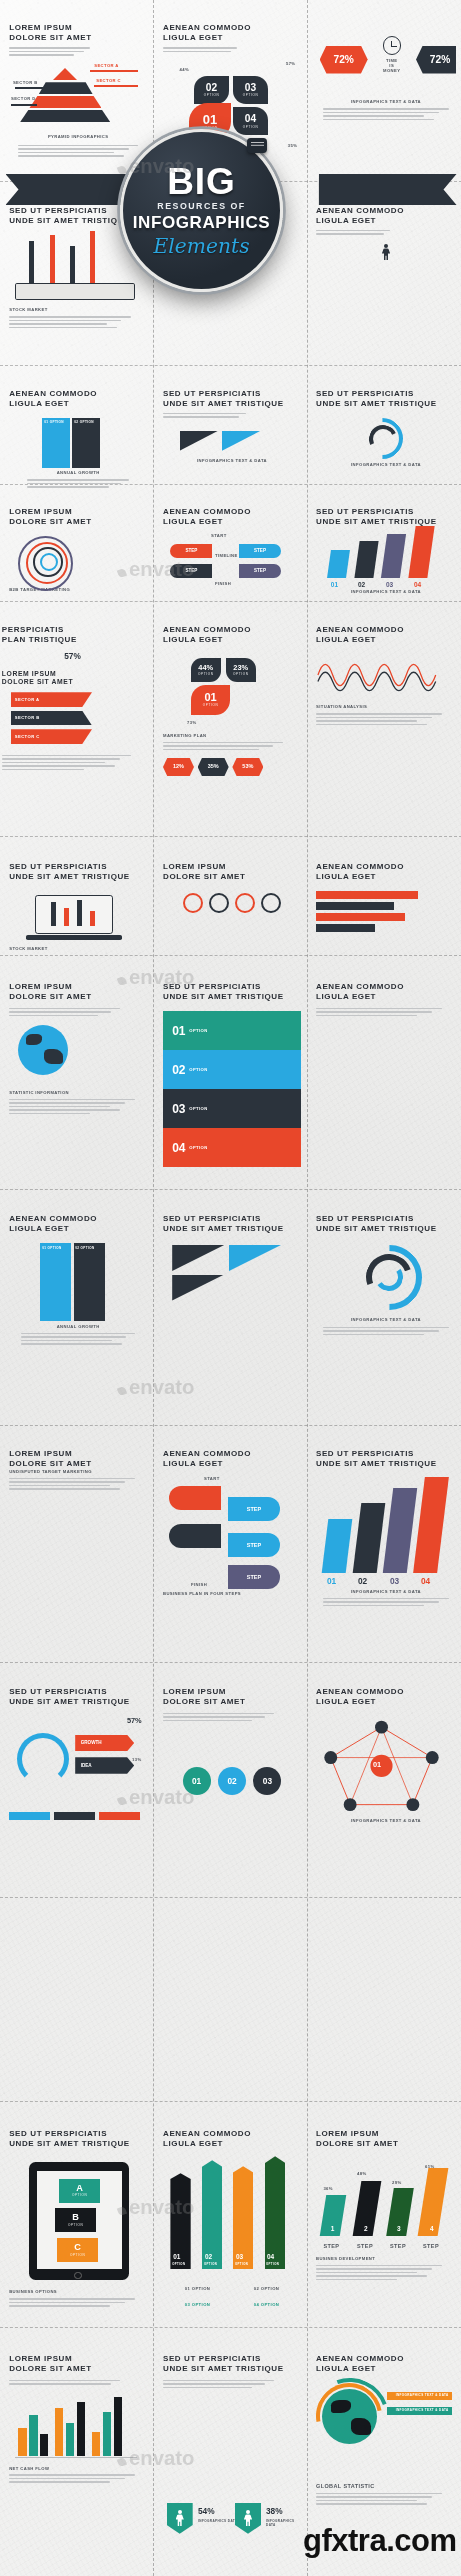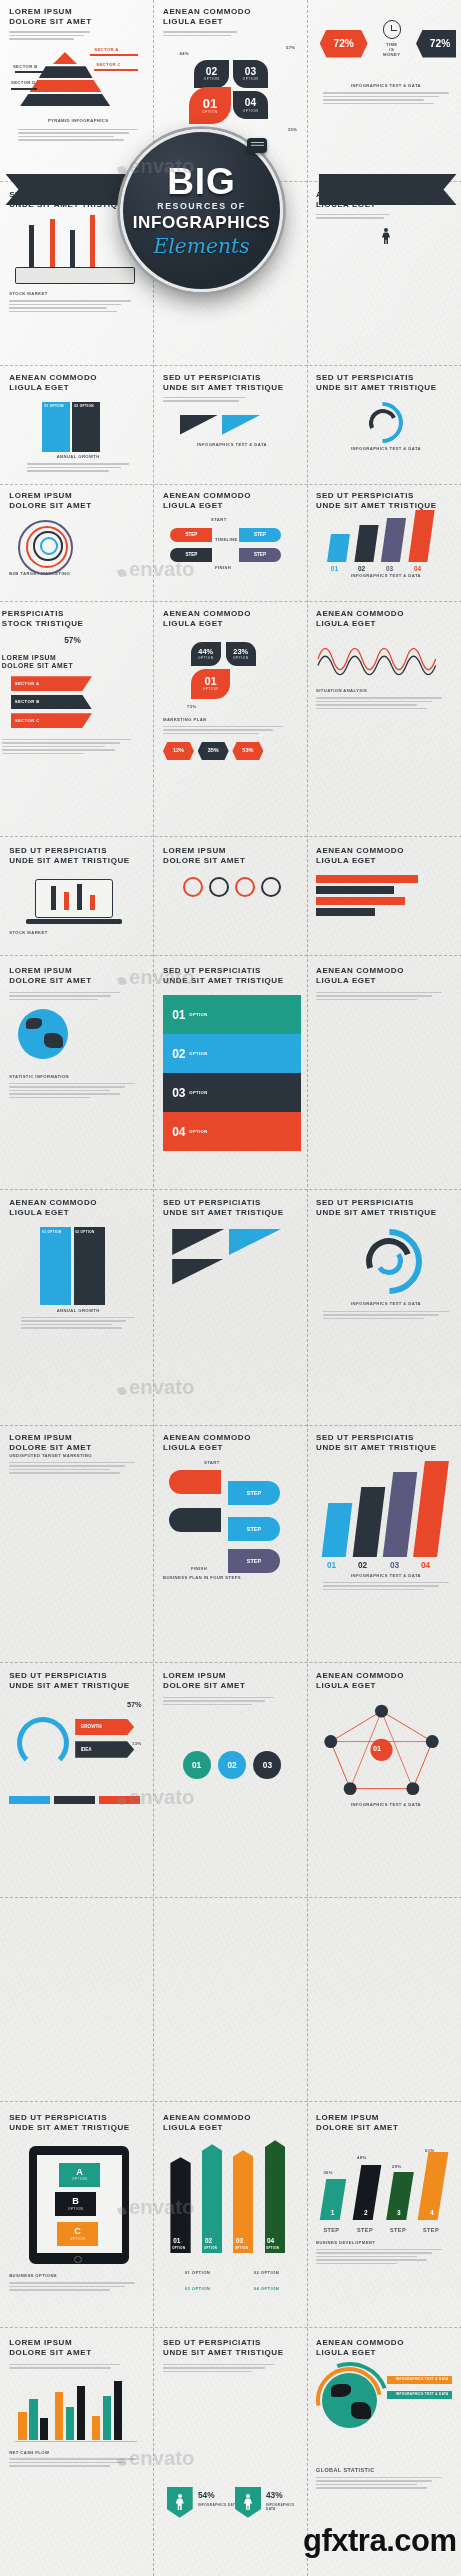--- a/index.html
+++ b/index.html
@@ -22,21 +22,21 @@
     background-image:
       radial-gradient(circle at 12% 8%, rgba(0,0,0,.05) 0 0.9px, transparent 0.9px),
       radial-gradient(circle at 63% 21%, rgba(0,0,0,.04) 0 0.9px, transparent 0.9px),
       radial-gradient(circle at 31% 57%, rgba(0,0,0,.04) 0 0.9px, transparent 0.9px),
       radial-gradient(circle at 84% 73%, rgba(0,0,0,.05) 0 0.9px, transparent 0.9px);
     background-size:34px 38px,49px 43px,40px 36px,56px 54px;}
   
   .vcut{position:absolute;top:0;bottom:0;width:0;border-left:0.9px dashed rgba(90,90,90,.45);}
   .hcut{position:absolute;left:0;right:0;height:0;border-top:0.9px dashed rgba(90,90,90,.40);}
 
-  .panel{position:absolute;overflow:hidden;}
+  .panel{position:absolute;overflow:hidden;margin-top:16px;}
   .ttl{font-weight:700;letter-spacing:0.6px;color:#2b2f36;line-height:1.25;}
   .ttl.s{font-size:6.8px;}
   .ttl.m{font-size:8px;}
   .lines{margin-top:2.8px;}
   .lines i{display:block;height:1.5px;background:#c3c5c7;border-radius:0.9px;margin-bottom:2px;}
   .lines i:nth-child(2){width:92%}
   .lines i:nth-child(3){width:80%}
   .lines i:nth-child(4){width:88%}
   .lines i:nth-child(5){width:64%}
   .cap{font-size:4.2px;letter-spacing:0.4px;color:#50555c;font-weight:700;}
@@ -313,21 +313,21 @@
     <div class="num" style="position:absolute;left:14.8px;bottom:1.8px;font-size:6.5px;color:#29a8e0">01</div>
     <div class="num" style="position:absolute;left:42px;bottom:1.8px;font-size:6.5px;color:#2b333c">02</div>
     <div class="num" style="position:absolute;left:70px;bottom:1.8px;font-size:6.5px;color:#5b5a7e">03</div>
     <div class="num" style="position:absolute;left:98px;bottom:1.8px;font-size:6.5px;color:#e8472a">04</div>
   </div>
   <div class="cap" style="text-align:center">INFOGRAPHICS TEXT &amp; DATA</div>
 </div>
 
 <div class="panel" style="left:1.8px;top:609px;width:146px;height:222px">
   <div class="ttl m">PERSPICIATIS</div>
-  <div class="ttl m">STOCK TRISTIQUE</div>
+  <div class="ttl m">PLAN TRISTIQUE</div>
   <div class="num" style="color:#2b333c;font-size:8.3px;margin-top:5.5px;text-align:right;width:79px">57%</div>
   <div class="ttl s" style="margin-top:9.2px">LOREM IPSUM</div>
   <div class="ttl s">DOLORE SIT AMET</div>
   <div style="position:relative;height:55px;margin-top:5.5px">
     <div class="red" style="position:absolute;left:9.2px;top:0;width:81px;height:14.8px;clip-path:polygon(0 0,100% 0,88% 100%,0 100%)"></div>
     <div class="dark" style="position:absolute;left:9.2px;top:18.5px;width:81px;height:14.8px;clip-path:polygon(0 0,88% 0,100% 100%,0 100%)"></div>
     <div class="red" style="position:absolute;left:9.2px;top:37px;width:81px;height:14.8px;clip-path:polygon(0 0,100% 0,88% 100%,0 100%)"></div>
     <div class="cap" style="position:absolute;left:13px;top:4.6px;color:#fff">SECTOR A</div>
     <div class="cap" style="position:absolute;left:13px;top:23px;color:#fff">SECTOR B</div>
     <div class="cap" style="position:absolute;left:13px;top:42px;color:#fff">SECTOR C</div>
@@ -773,21 +773,21 @@
     </div>
   <div style="position:relative;height:42px;margin-top:111px">
     <div class="teal" style="position:absolute;left:3.7px;top:3.7px;width:26px;height:31px;clip-path:polygon(0 0,100% 0,100% 72%,50% 100%,0 72%);display:flex;align-items:center;justify-content:center">
       <span class="person" style="color:#fff"></span>
       </div>
     <div class="num" style="position:absolute;left:35px;top:7.4px;color:#2b333c;font-size:8.3px">54%</div>
     <div class="cap" style="position:absolute;left:35px;top:20.3px;font-size:3.1px">INFOGRAPHICS DATA</div>
     <div class="teal" style="position:absolute;left:72px;top:3.7px;width:26px;height:31px;clip-path:polygon(0 0,100% 0,100% 72%,50% 100%,0 72%);display:flex;align-items:center;justify-content:center">
       <span class="person" style="color:#fff"></span>
       </div>
-    <div class="num" style="position:absolute;left:103px;top:7.4px;color:#2b333c;font-size:8.3px">43%</div>
+    <div class="num" style="position:absolute;left:103px;top:7.4px;color:#2b333c;font-size:8.3px">38%</div>
     <div class="cap" style="position:absolute;left:103px;top:20.3px;font-size:3.1px">INFOGRAPHICS DATA</div>
   </div>
 </div>
 
 <div class="panel" style="left:316px;top:2338px;width:140px;height:222px">
   <div class="ttl m">AENEAN COMMODO</div>
   <div class="ttl m">LIGULA EGET</div>
   <div style="position:relative;height:100px;margin-top:9.2px">
     <div style="position:absolute;left:5.5px;top:5.5px;width:55px;height:55px;border-radius:50%;background:#1f9c86;overflow:hidden">
       <div style="position:absolute;left:9.2px;top:11px;width:20.3px;height:13px;background:#15181c;border-radius:40% 30% 50% 20%"></div>

